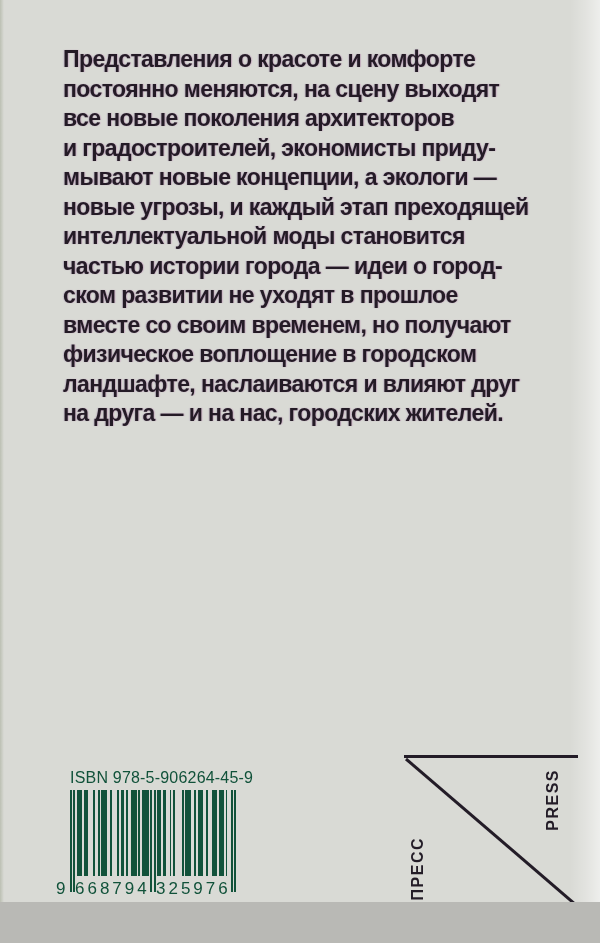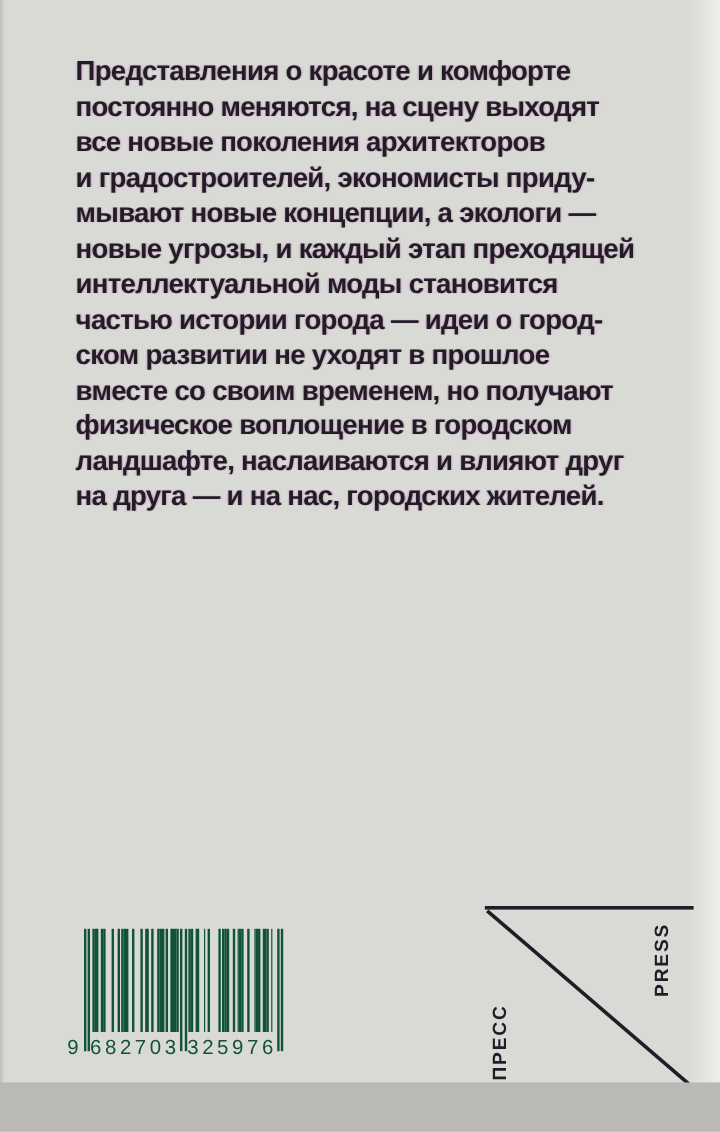--- a/index.html
+++ b/index.html
@@ -71,20 +71,21 @@
 новые угрозы, и каждый этап преходящей
 интеллектуальной моды становится
 частью истории города — идеи о город-
 ском развитии не уходят в прошлое
 вместе со своим временем, но получают
 физическое воплощение в городском
 ландшафте, наслаиваются и влияют друг
 на друга — и на нас, городских жителей.</div>
 
   <div class="isbn">
+    <div class="isbn-label">ISBN 978-5-906264-45-9</div>
     <div class="barcode">
       <div class="bars">
           <div class="bar" style="left: 0px; width: 1.9px; height: 102px;"></div>
           <div class="bar" style="left: 3.49px; width: 1.9px; height: 102px;"></div>
           <div class="bar" style="left: 6.99px; width: 1.9px; height: 86px;"></div>
           <div class="bar" style="left: 8.74px; width: 1.9px; height: 86px;"></div>
           <div class="bar" style="left: 10.48px; width: 1.9px; height: 86px;"></div>
           <div class="bar" style="left: 13.98px; width: 1.9px; height: 86px;"></div>
           <div class="bar" style="left: 15.73px; width: 1.9px; height: 86px;"></div>
           <div class="bar" style="left: 22.72px; width: 1.9px; height: 86px;"></div>
@@ -126,21 +127,21 @@
           <div class="bar" style="left: 143.28px; width: 1.9px; height: 86px;"></div>
           <div class="bar" style="left: 145.03px; width: 1.9px; height: 86px;"></div>
           <div class="bar" style="left: 148.53px; width: 1.9px; height: 86px;"></div>
           <div class="bar" style="left: 150.27px; width: 1.9px; height: 86px;"></div>
           <div class="bar" style="left: 152.02px; width: 1.9px; height: 86px;"></div>
           <div class="bar" style="left: 155.52px; width: 1.9px; height: 86px;"></div>
           <div class="bar" style="left: 160.76px; width: 1.9px; height: 102px;"></div>
           <div class="bar" style="left: 164.25px; width: 1.9px; height: 102px;"></div>
         </div>
       <span class="bc-digit bc-lead">9</span>
-      <span class="bc-group bc-g1">682703</span>
+      <span class="bc-group bc-g1">668794</span>
       <span class="bc-group bc-g2">325976</span>
     </div>
   </div>
 
   <div class="logo">
     <div class="hline top"></div>
     <svg width="174" height="153">
       <line x1="2" y1="4" x2="172" y2="150" stroke="#231c27" stroke-width="3"></line>
     </svg>
     <div class="hline bottom"></div>

